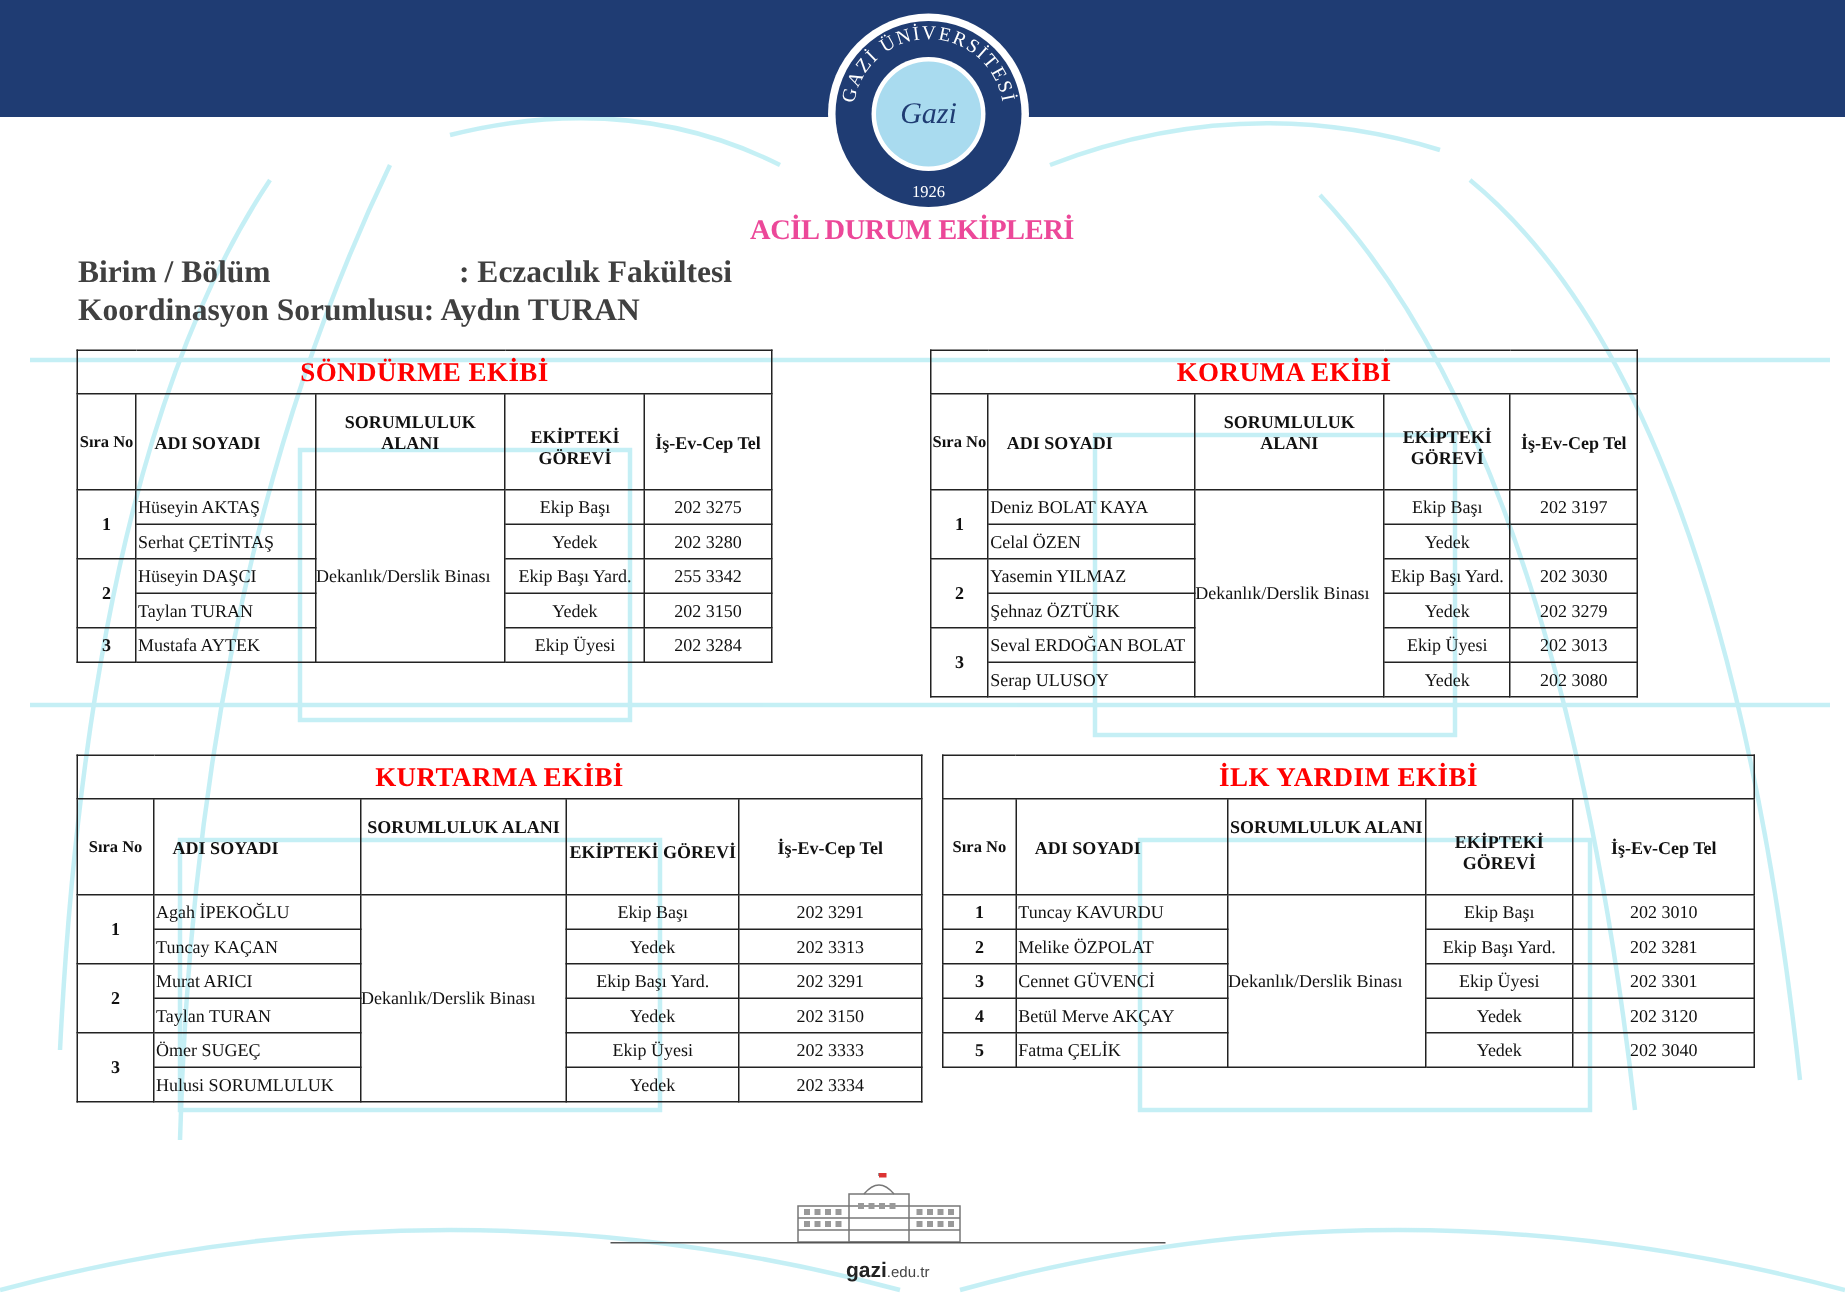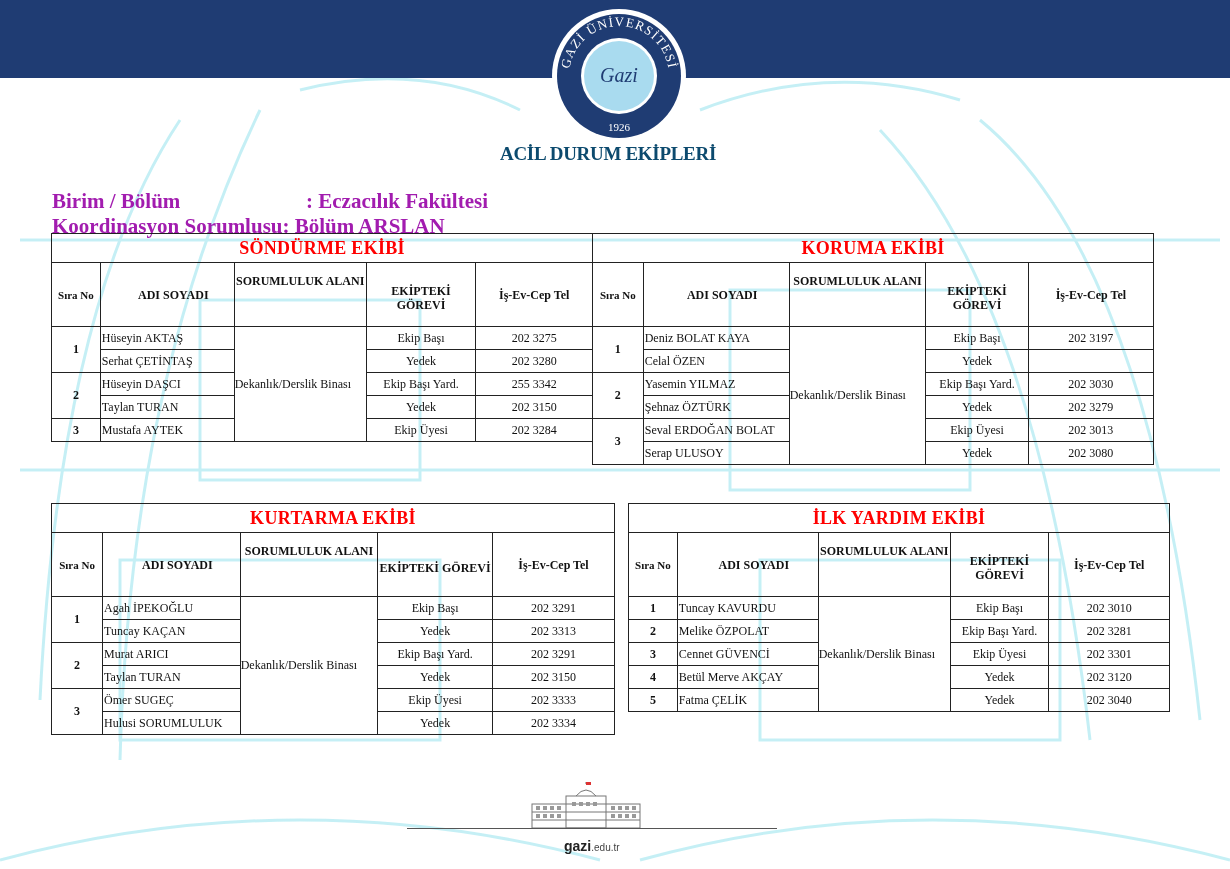--- a/index.html
+++ b/index.html
@@ -7,43 +7,43 @@
     width:1230px; height:869px; position:relative; overflow:hidden;
     background:#ffffff;
     font-family: "Liberation Serif", serif;
   }
   .bg-art { position:absolute; left:0; top:0; width:1230px; height:869px; z-index:0; }
   .topbar { position:absolute; left:0; top:0; width:1230px; height:78px; background:#1f3c73; z-index:1; }
   .logo { position:absolute; left:551px; top:8px; width:136px; height:136px; z-index:3; }
 
   .doc-title {
     position:absolute; left:500px; top:143px; z-index:2;
-    color:#0c4a6e; font-weight:bold; font-size:19px; letter-spacing:-0.3px;
+    color:#ec4899; font-weight:bold; font-size:19px; letter-spacing:-0.3px;
   }
-  .info-line { position:absolute; left:52px; z-index:2; color:#a21caf; font-weight:bold; font-size:21px;margin-top:20px; }
+  .info-line { position:absolute; left:52px; z-index:2; color:#404040; font-weight:bold; font-size:21px; }
   .info-line .lbl { display:inline-block; }
   .info-unit { top:169px; }
   .info-unit .lbl { width:254px; }
   .info-coord { top:194px; }
 
   table.team {
     position:absolute; z-index:2; border-collapse:collapse;
     font-family:"Liberation Serif", serif; font-size:12px; color:#111;
     background:transparent;
   }
   table.team td, table.team th { border:1px solid #222; padding:0; }
   table.team .caption-cell {
     height:28px; color:#ff0000; font-weight:bold; font-size:18px; text-align:center; letter-spacing:0.3px;
   }
   table.team th { font-weight:bold; font-size:12px; text-align:center; height:52px; line-height:14px; }
   table.team th.col-sira { font-size:11px; }
   table.team th.col-alan { vertical-align:top; padding-top:11px;font-family:Liberation Serif, serif; }
   table.team th.col-gorev { padding-top:6px; }
   table.team th.col-tel { vertical-align:middle; }
-  table.team th.col-name { text-align:center; padding-left:12px; }
+  table.team th.col-name { text-align:left; padding-left:12px; }
   table.team td { height:22px; }
   table.team td.no { text-align:center; font-weight:bold; }
   table.team td.name { text-align:left; padding-left:1px; white-space:nowrap;margin-left:28px; }
   table.team td.area { text-align:left; white-space:nowrap; }
   table.team td.role, table.team td.tel { text-align:center; }
 
   .footer-line { position:absolute; left:407px; top:828px; width:370px; height:1px; background:#555; z-index:2; }
   .footer-building { position:absolute; left:528px; top:782px; width:116px; height:48px; z-index:2; }
   .footer-site { position:absolute; left:564px; top:838px; z-index:2; font-family:"Liberation Sans", sans-serif; font-size:13px; color:#222; }
   .footer-site b { font-weight:bold; font-size:14px; }
@@ -87,24 +87,24 @@
   <text x="68" y="74" text-anchor="middle" font-family="Liberation Serif, serif" font-style="italic" font-size="20" fill="#1f3c73">Gazi</text>
   <text x="68" y="123" text-anchor="middle" font-family="Liberation Serif, serif" font-size="11" fill="#ffffff">1926</text>
 </svg>
 
 <div class="doc-title">ACİL DURUM EKİPLERİ</div>
 
 <div class="info-line info-unit">
   <span class="lbl">Birim / Bölüm</span><span>: Eczacılık Fakültesi</span>
 </div>
 <div class="info-line info-coord">
-  <span class="lbl">Koordinasyon Sorumlusu</span><span>: Bölüm ARSLAN</span>
+  <span class="lbl">Koordinasyon Sorumlusu</span><span>: Aydın TURAN</span>
 </div>
 
-<table class="team" style="left:51px; top:233px; width:542px;">
+<table class="team" style="left:51px; top:233px; width:464px;">
   <colgroup>
       <col style="width:49px">
       <col style="width:134px">
       <col style="width:132px">
       <col style="width:110px">
       <col style="width:117px">
     </colgroup>
   <tbody>
       <tr>
         <td colspan="5" class="caption-cell">SÖNDÜRME EKİBİ</td>
@@ -141,21 +141,21 @@
   </tr>
   <tr>
     <td class="no">3</td>
     <td class="name">Mustafa AYTEK</td>
     <td class="role">Ekip Üyesi</td>
     <td class="tel">202 3284</td>
   </tr>
 </tbody>
   </table>
 
-<table class="team" style="left:592px; top:233px; width:562px;">
+<table class="team" style="left:620px; top:233px; width:472px;">
   <colgroup>
       <col style="width:49px">
       <col style="width:141px">
       <col style="width:132px">
       <col style="width:99px">
       <col style="width:121px">
     </colgroup>
   <tbody>
       <tr>
         <td colspan="5" class="caption-cell">KORUMA EKİBİ</td>

